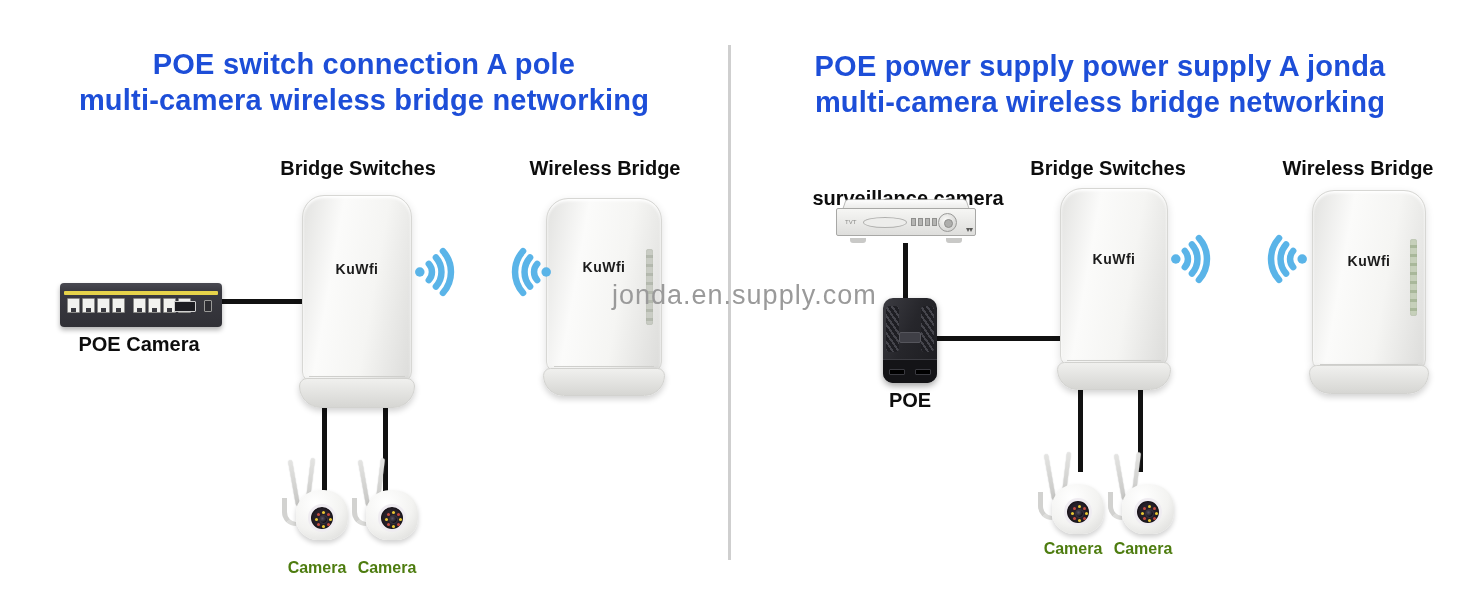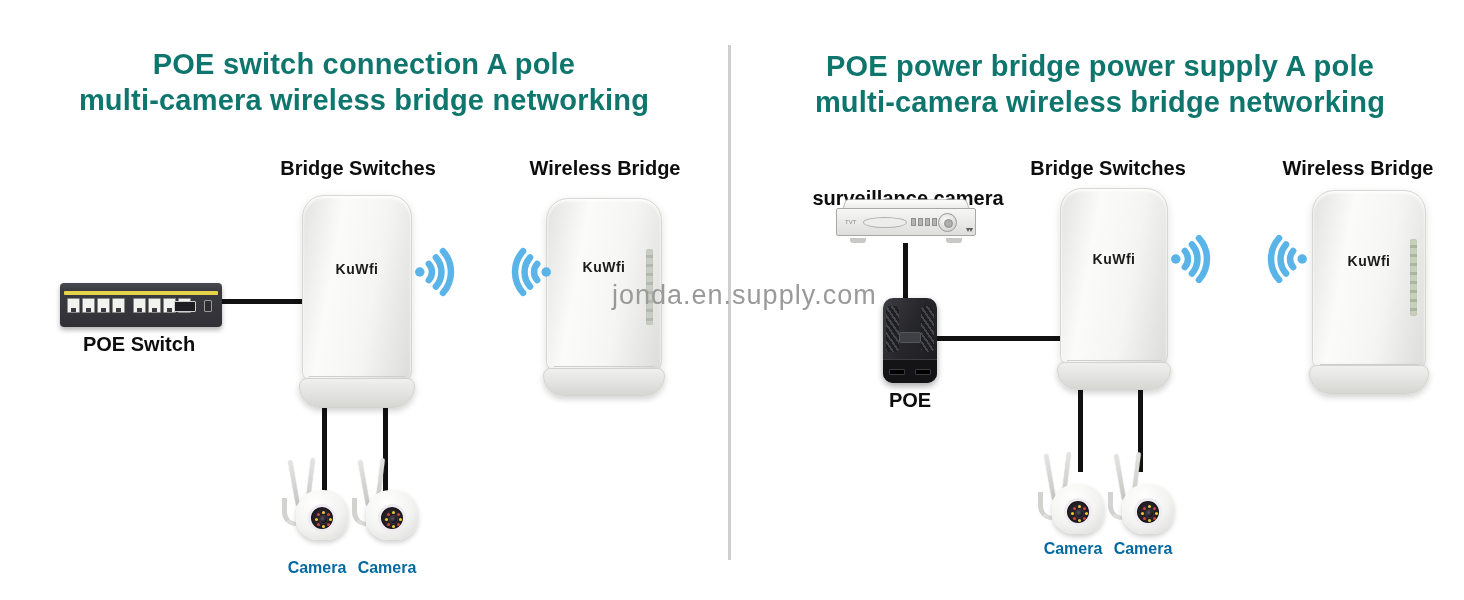--- a/index.html
+++ b/index.html
@@ -7,23 +7,23 @@
     --line-black:#111111;
     --watermark-gray:#9A9A9A;
   }
   *{box-sizing:border-box;}
   html,body{margin:0;padding:0;}
   body{width:1464px;height:600px;background:#ffffff;overflow:hidden;
        font-family:"Liberation Sans","DejaVu Sans",sans-serif;color:#111;}
   .stage{position:relative;width:1464px;height:600px;background:#fff;}
 
   
-  .title{position:absolute;text-align:center;font-weight:bold;font-size:29px;line-height:36px;color:#0f766e;letter-spacing:.2px;}
+  .title{position:absolute;text-align:center;font-weight:bold;font-size:29px;line-height:36px;color:#1d4ed8;letter-spacing:.2px;}
   .dev-label{position:absolute;text-align:center;font-weight:bold;font-size:20px;color:#0d0d0d;white-space:nowrap;}
-  .cam-label{position:absolute;text-align:center;font-weight:bold;font-size:16px;color:#0369a1;}
+  .cam-label{position:absolute;text-align:center;font-weight:bold;font-size:16px;color:#4d7c0f;}
   .watermark{position:absolute;left:612px;top:280px;font-size:27px;color:var(--watermark-gray);letter-spacing:1px;z-index:60;}
 
   
   .divider{position:absolute;left:728px;top:45px;width:3px;height:515px;background:#cfcfcf;z-index:5;}
 
   
   .wire{position:absolute;background:var(--line-black);z-index:8;}
 
   
   .cpe{position:absolute;z-index:10;}
@@ -137,21 +137,21 @@
           <span class="ps-port"></span>
         <span class="ps-gap"></span>
         <span class="ps-port"></span>
           <span class="ps-port"></span>
           <span class="ps-port"></span>
           <span class="ps-port"></span>
       </div>
       <div class="ps-sfp"></div>
       <div class="ps-led"></div>
     </div>
-    <div class="dev-label" style="left:58px;top:333px;width:162px;">POE Switch</div>
+    <div class="dev-label" style="left:58px;top:333px;width:162px;">POE Camera</div>
 
     <div class="wire" style="left:222px;top:299px;width:81px;height:5px;"></div>
 
     <div class="dev-label" style="left:278px;top:157px;width:160px;">Bridge Switches</div>
     <div class="cpe" style="left:302px;top:195px;width:110px;height:213px;">
       <div class="cpe-body"></div>
       <div class="cpe-cap"></div>
       <div class="cpe-brand">KuWfi</div>
     </div>
 
@@ -205,21 +205,21 @@
         </div>
       </div>
     </div>
     <div class="cam-label" style="left:280px;top:559px;width:74px;">Camera</div>
     <div class="cam-label" style="left:350px;top:559px;width:74px;">Camera</div>
   </div>
 
   <div>
 
     <div class="title" style="left:736px;top:48px;width:728px;">
-      <div>POE power bridge power supply A pole</div>
+      <div>POE power supply power supply A jonda</div>
       <div>multi-camera wireless bridge networking</div>
     </div>
 
     <div class="dev-label" style="left:810px;top:151px;width:196px;margin-top:36px;">surveillance camera</div>
     <div class="dvr">
       <div class="dvr-top"></div>
       <div class="dvr-front">
         <span class="dvr-id">TVT</span>
         <div class="dvr-oval"></div>
         <div class="dvr-buttons">

